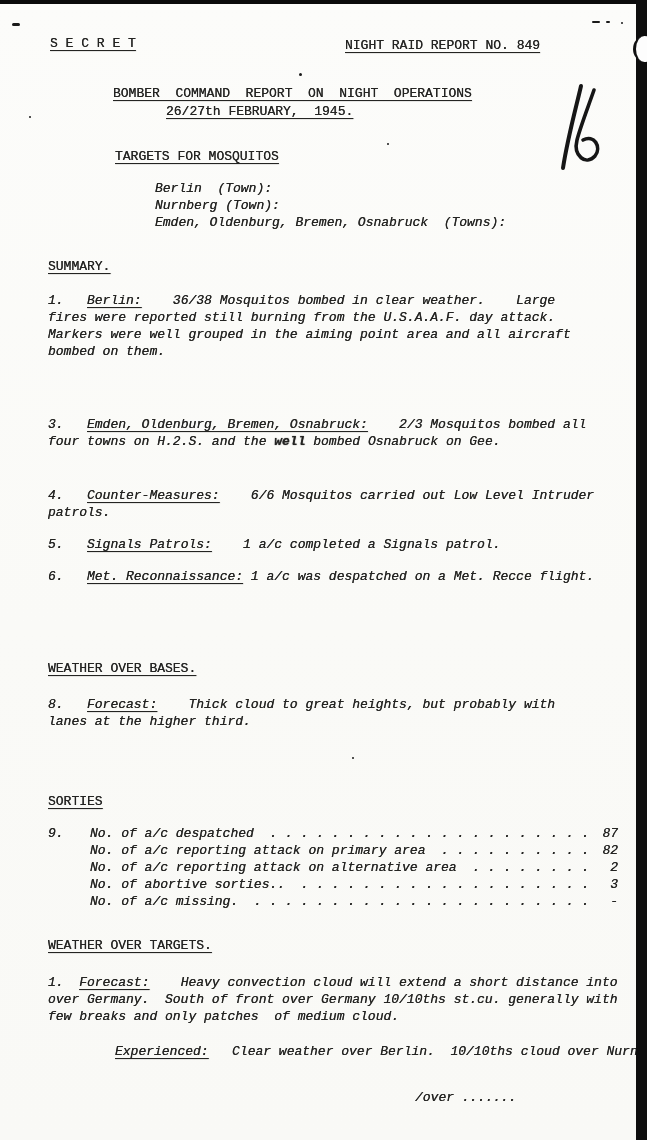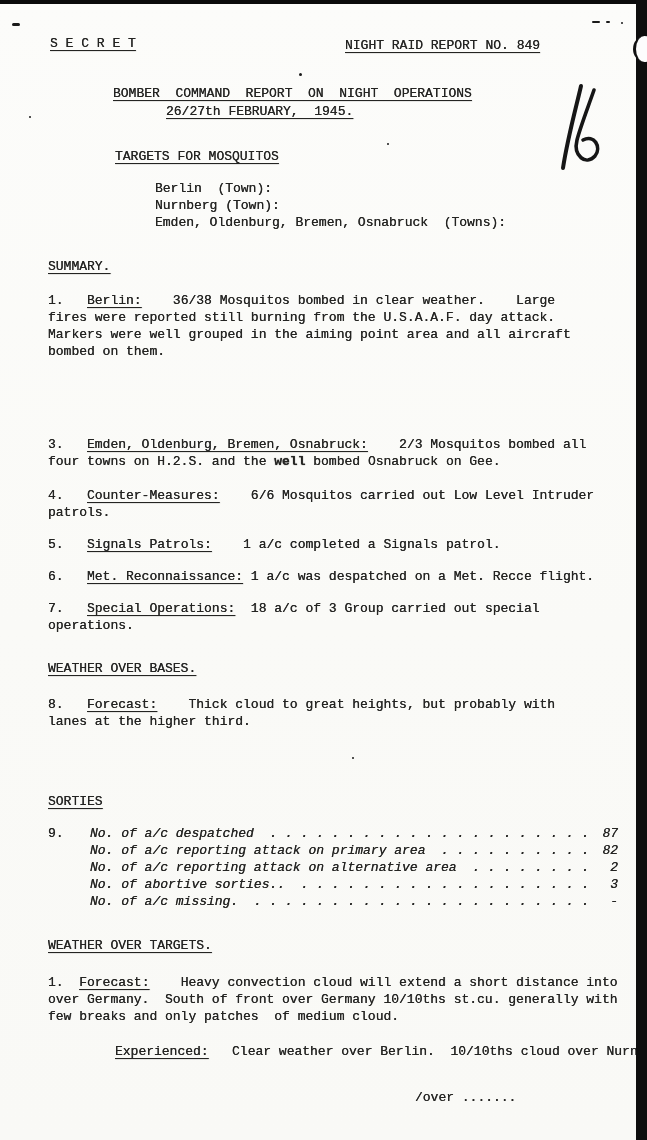--- a/index.html
+++ b/index.html
@@ -5,21 +5,21 @@
   html,body{margin:0;padding:0;}
   body{width:647px;height:1140px;overflow:hidden;background:#e8e8e8;}
   .page{
     position:relative;width:647px;height:1140px;overflow:hidden;
     background:linear-gradient(180deg,#fcfcfa 0%,#fafaf7 55%,#f9f9f6 100%);
     font-family:"Liberation Mono","DejaVu Sans Mono",monospace;
     font-size:13px;color:#242422;
     text-shadow:0 0 .5px rgba(25,25,25,.75), .3px .3px .4px rgba(40,40,40,.35);
   }
   .block{position:absolute;left:48px;}
-  .tline{white-space:pre;height:17px;line-height:17px;}
+  .tline{white-space:pre;height:17px;line-height:17px;font-style:italic;}
   .ul{text-decoration:underline;text-underline-offset:3px;text-decoration-thickness:1.4px;}
   .bold{font-weight:bold;text-shadow:0 0 1px rgba(20,20,20,.9);}
   .heading{white-space:pre;}
   
   .bar-top{position:absolute;left:0;top:0;width:647px;height:4px;background:#0b0b0b;z-index:5;}
   .bar-right{position:absolute;right:0;top:0;width:11px;height:1140px;background:#0e0e0e;z-index:5;}
   .punch-hole{position:absolute;right:-9px;top:36px;width:20px;height:26px;background:#fdfdfd;
     border-radius:50%;border-left:3px solid #111;z-index:6;}
   .speck{position:absolute;background:#1a1a1a;border-radius:2px;z-index:2;}
   .hand-mark{position:absolute;left:556px;top:78px;z-index:3;}
@@ -68,42 +68,38 @@
   <div class="block heading ul" style="top:259px;">SUMMARY.</div>
 
   <div class="block" style="top:292px;">
     <div class="tline"><span>1.   </span><span class="ul">Berlin:</span><span>    36/38 Mosquitos bombed in clear weather.    Large</span></div>
     <div class="tline">fires were reported still burning from the U.S.A.A.F. day attack.</div>
     <div class="tline">Markers were well grouped in the aiming point area and all aircraft</div>
     <div class="tline">bombed on them.</div>
   </div>
 
 
-  <div class="block" style="top:436px;">
+  <div class="block" style="top:416px;">
     <div class="tline"><span>3.   </span><span class="ul">Emden, Oldenburg, Bremen, Osnabruck:</span><span>    2/3 Mosquitos bombed all</span></div>
     <div class="tline"><span>four towns on H.2.S. and the </span><span class="bold">well</span><span> bombed Osnabruck on Gee.</span></div>
   </div>
 
   <div class="block" style="top:487px;">
     <div class="tline"><span>4.   </span><span class="ul">Counter-Measures:</span><span>    6/6 Mosquitos carried out Low Level Intruder</span></div>
     <div class="tline">patrols.</div>
   </div>
 
   <div class="block" style="top:536px;">
     <div class="tline"><span>5.   </span><span class="ul">Signals Patrols:</span><span>    1 a/c completed a Signals patrol.</span></div>
   </div>
 
   <div class="block" style="top:568px;">
     <div class="tline"><span>6.   </span><span class="ul">Met. Reconnaissance:</span><span> 1 a/c was despatched on a Met. Recce flight.</span></div>
   </div>
 
-  <div class="block" style="top:600px;">
-    <div class="tline"><span>7.   </span><span class="ul">Special Operations:</span><span>  18 a/c of 3 Group carried out special</span></div>
-    <div class="tline">operations.</div>
-  </div>
 
   <div class="block heading ul" style="top:661px;">WEATHER OVER BASES.</div>
 
   <div class="block" style="top:696px;">
     <div class="tline"><span>8.   </span><span class="ul">Forecast:</span><span>    Thick cloud to great heights, but probably with</span></div>
     <div class="tline">lanes at the higher third.</div>
   </div>
 
 
   <div class="block heading ul" style="top:794px;">SORTIES</div>

